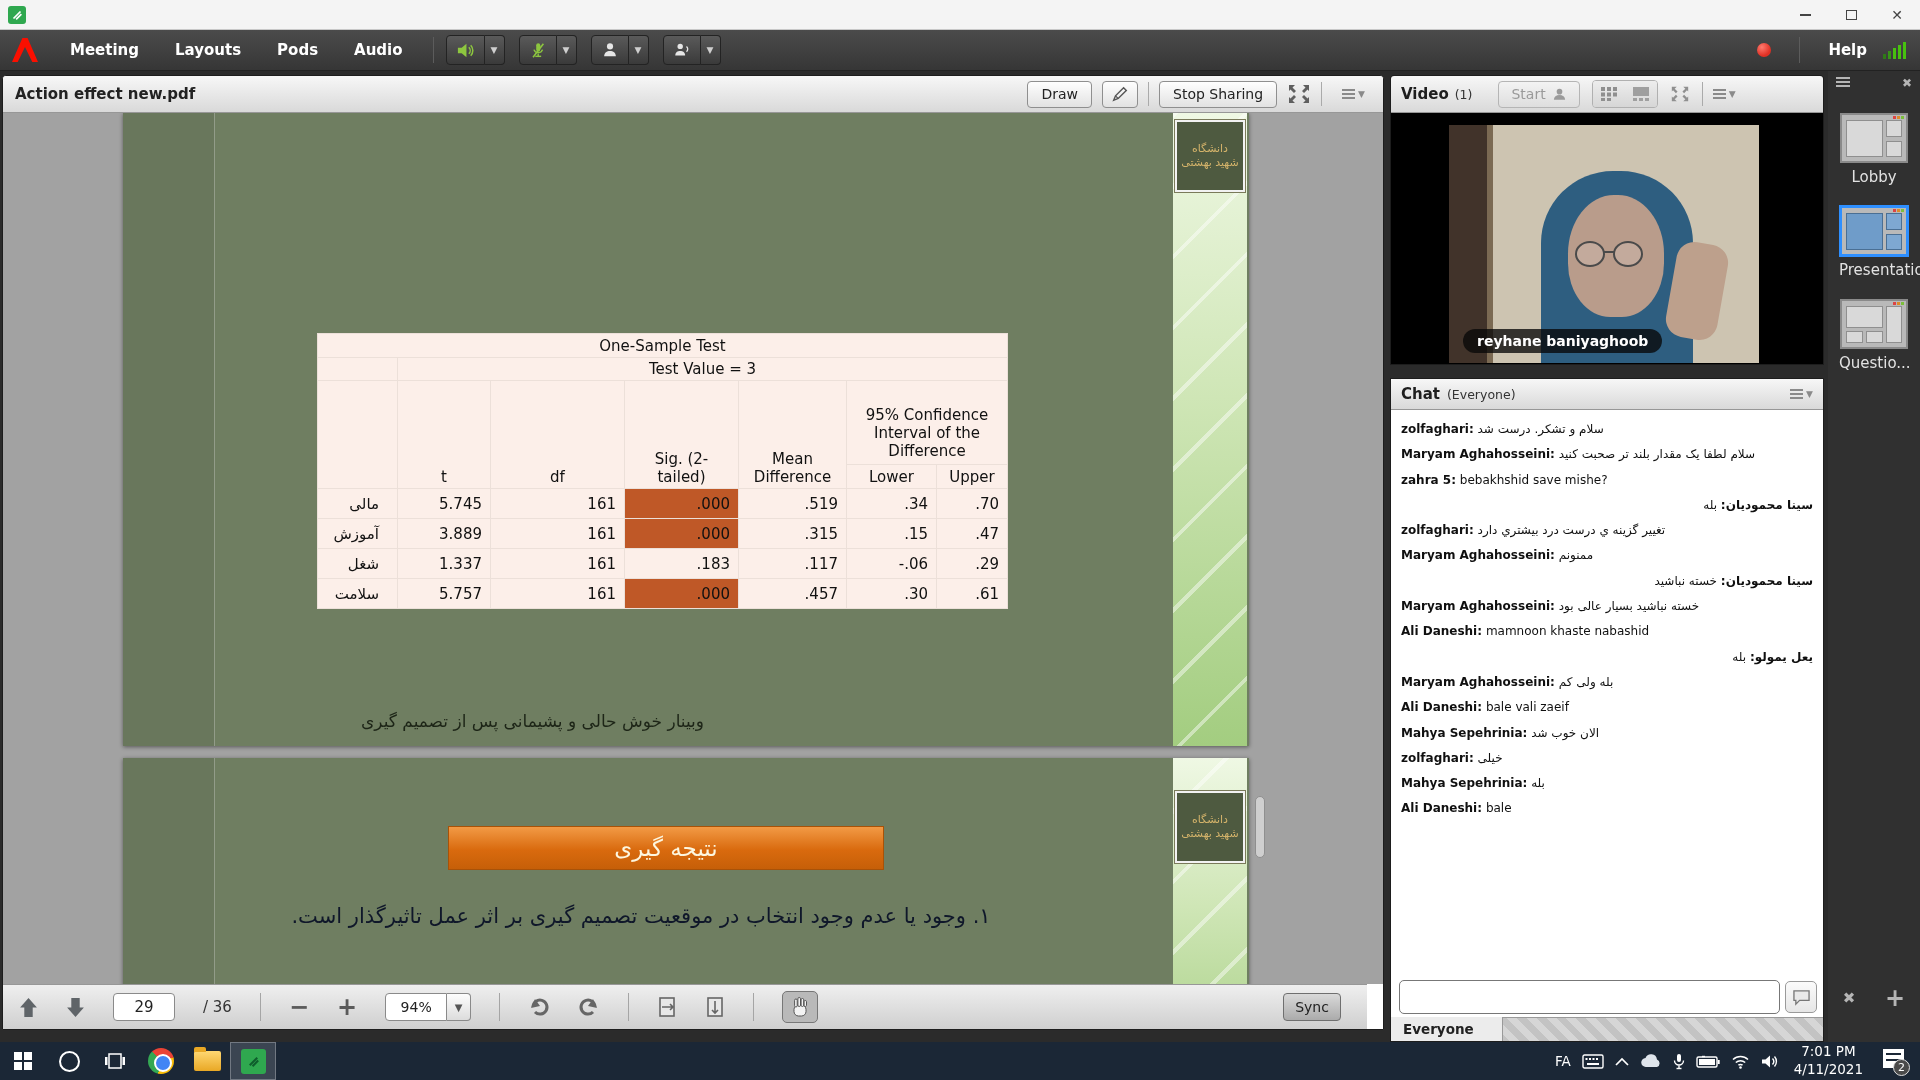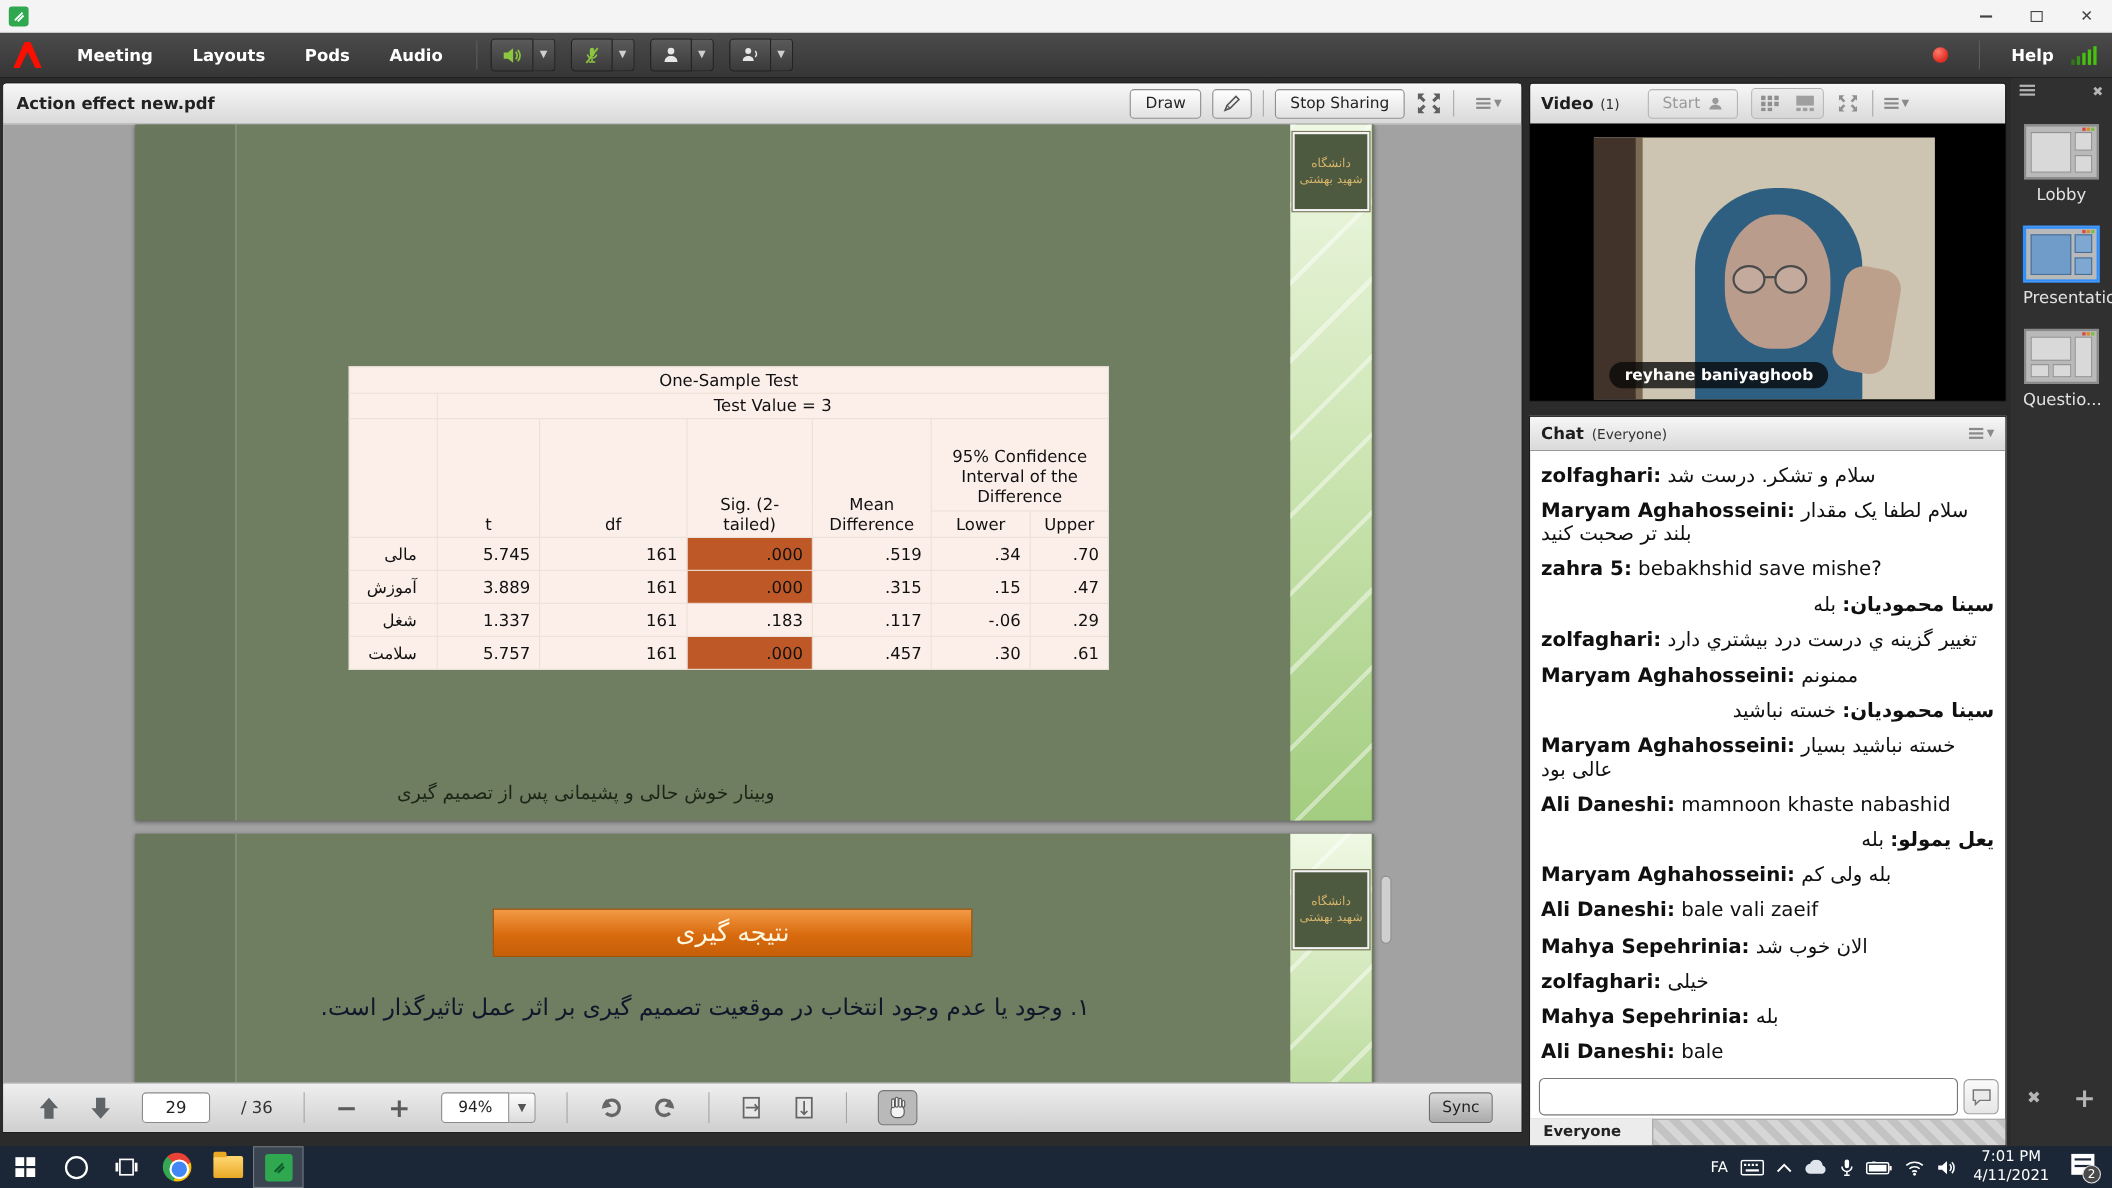--- a/index.html
+++ b/index.html
@@ -76,21 +76,21 @@
   td.sig-hl{background:#bf5827}
 
   .slide-footer{position:absolute;left:238px;top:598px;direction:rtl;font-weight:normal;font-size:17px;color:#1d2517;white-space:nowrap}
 
   .concl-btn{position:absolute;left:325px;top:68px;width:436px;height:44px;background:linear-gradient(#f29a45,#d96a0e 55%,#c65f08);border:1px solid #a85208;display:flex;align-items:center;justify-content:center;color:#fdf7e0;font-size:23px;direction:rtl}
   .concl-line{position:absolute;top:146px;left:30px;right:120px;text-align:center;color:#0f172a;font-size:21px;direction:rtl;white-space:nowrap}
 
   .scrollthumb{position:absolute;left:1252px;top:683px;width:10px;height:62px;background:#cfcfcf;border:1px solid #8f8f8f;border-radius:5px}
 
   
-  .share-toolbar{position:absolute;bottom:0;left:0;right:0;height:45px;background:linear-gradient(#efefef,#cfcfcf);border-top:1px solid #979797;display:flex;align-items:center;gap:28px;padding-left:32px}
+  .share-toolbar{position:absolute;bottom:0;left:0;right:16px;height:45px;background:linear-gradient(#efefef,#cfcfcf);border-top:1px solid #979797;display:flex;align-items:center;gap:28px;padding-left:16px}
   .tl-sep{width:1px;height:28px;background:#a5a5a5}
   .page-box{width:62px;height:28px;background:#fff;border:1px solid #8a8a8a;border-radius:4px;display:flex;align-items:center;justify-content:center;font-size:15px;color:#222}
   .page-total{font-size:15px;color:#333}
   .pm{font-size:24px;color:#5b5b5b;font-weight:bold;line-height:1}
   .zoom-box{display:flex}
   .zoom-val{width:62px;height:28px;background:#fff;border:1px solid #8a8a8a;border-radius:4px 0 0 4px;display:flex;align-items:center;justify-content:center;font-size:14px;color:#222}
   .zoom-dd{width:24px;height:28px;background:linear-gradient(#fdfdfd,#dcdcdc);border:1px solid #8a8a8a;border-left:none;border-radius:0 4px 4px 0;display:flex;align-items:center;justify-content:center;color:#555;font-size:10px}
   .hand-btn{width:36px;height:32px;background:#b9b9b9;border:1px solid #777;border-radius:5px;display:flex;align-items:center;justify-content:center}
   .sync-btn{margin-left:auto;margin-right:26px;width:58px;height:28px;background:linear-gradient(#d9d9d9,#ababab);border:1px solid #6f6f6f;border-radius:4px;display:flex;align-items:center;justify-content:center;font-size:14px;color:#222}
 
@@ -111,21 +111,21 @@
   .bridge{position:absolute;left:155px;top:126px;width:10px;height:2px;background:#4a4a4a}
   .hand{position:absolute;left:222px;top:118px;width:52px;height:96px;background:#bda08c;border-radius:18px;transform:rotate(10deg)}
   .nametag{position:absolute;left:14px;bottom:10px;background:rgba(8,8,8,.78);color:#fff;font-weight:bold;font-size:14px;padding:4px 14px;border-radius:13px}
 
   
   .chat-pod{left:1390px;top:307px;width:434px;height:664px;border-radius:0}
   .chat-pod .pod-header{height:31px}
   .chat-title{font-weight:bold;font-size:15px;margin-left:10px}
   .chat-scope{font-size:12.5px;margin-left:7px;color:#333}
   .chat-body{position:absolute;top:32px;left:1px;right:1px;bottom:76px;background:#fff;padding:12px 9px 0;overflow:hidden}
-  .chat-msg{margin-bottom:11.5px;font-size:18px;color:#101010;line-height:1.15}
+  .chat-msg{margin-bottom:11.5px;font-size:12px;color:#101010;line-height:1.15}
   .chat-msg b{font-weight:bold}
   .chat-input-row{position:absolute;left:8px;right:6px;bottom:26px;height:36px;display:flex;align-items:center;gap:5px}
   .chat-input{flex:1;height:34px;border:1px solid #777;border-radius:5px;background:#fff;font-size:14px;padding:0 8px;font-family:inherit}
   .bubble-btn{width:32px;height:32px;border:1px solid #9a9a9a;border-radius:5px;background:linear-gradient(#fbfbfb,#e6e6e6);display:flex;align-items:center;justify-content:center}
   .chat-tabs{position:absolute;left:0;right:0;bottom:0;height:24px;background:repeating-linear-gradient(45deg,#d6d6d6 0 7px,#c3c3c3 7px 14px);border-top:1px solid #9a9a9a}
   .tab-everyone{position:absolute;left:0;bottom:0;height:24px;width:112px;background:#ececec;border-right:1px solid #9a9a9a;display:flex;align-items:center;padding-left:12px;font-weight:bold;font-size:13.5px;color:#222}
 
   
   .sidebar{position:absolute;right:0;top:0;bottom:0;width:92px;background:#303030}
   .sidebar-top{height:22px;display:flex;align-items:center;justify-content:space-between;padding:2px 8px 0;color:#b5b5b5}

